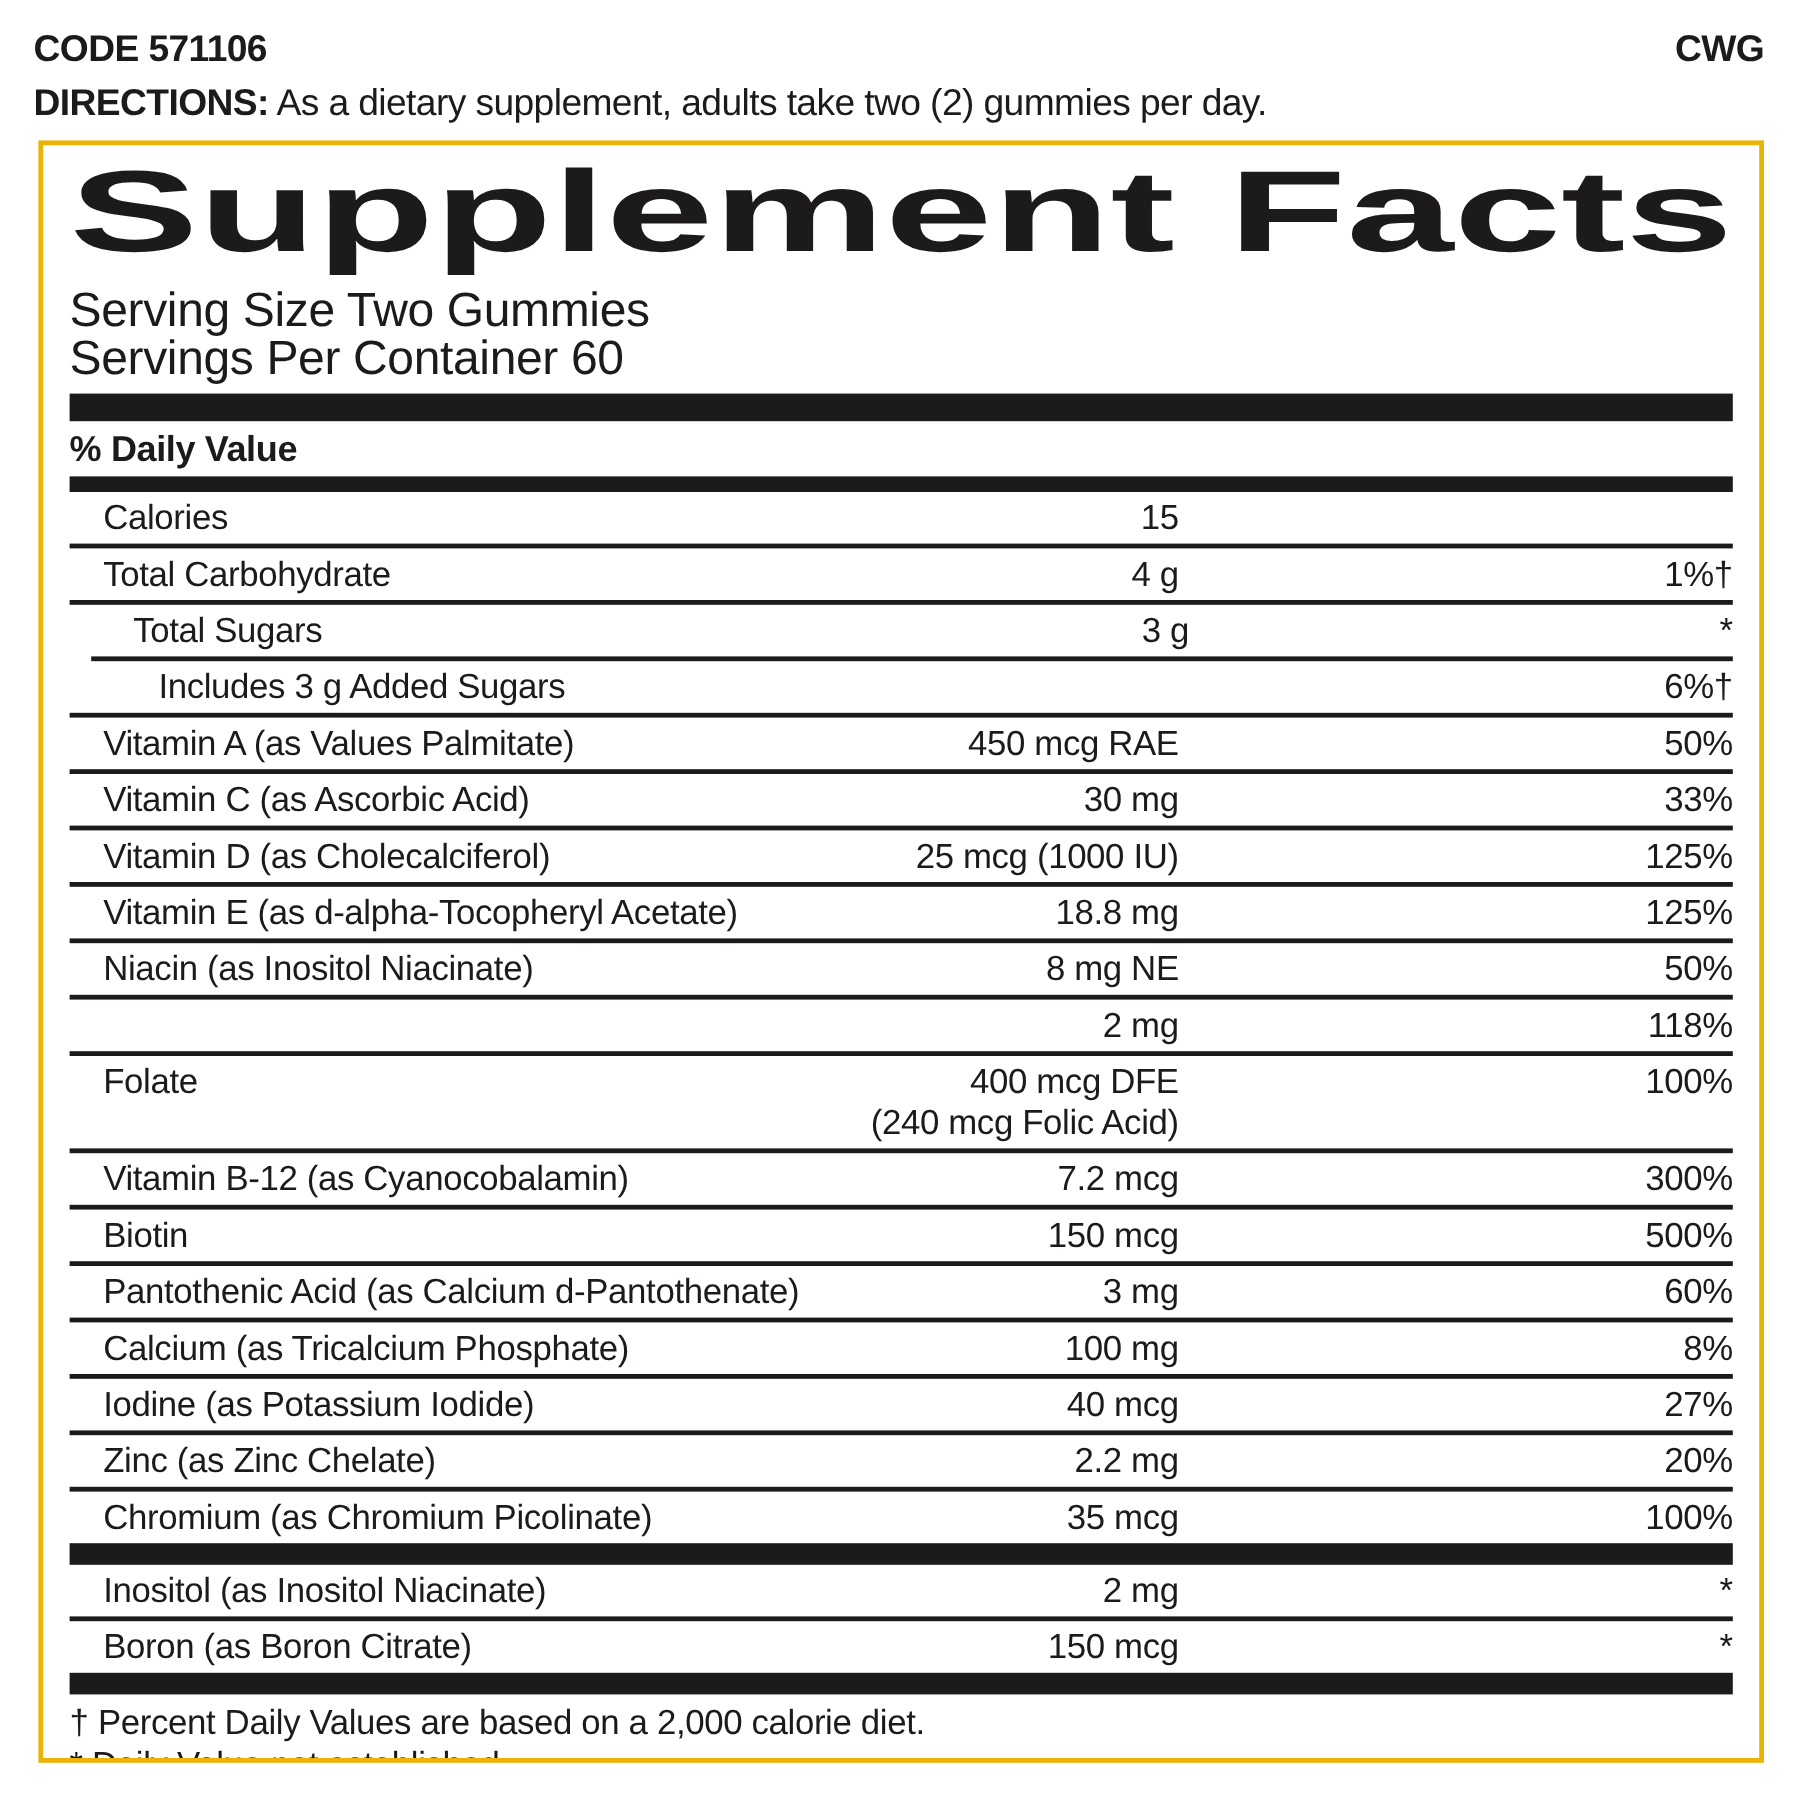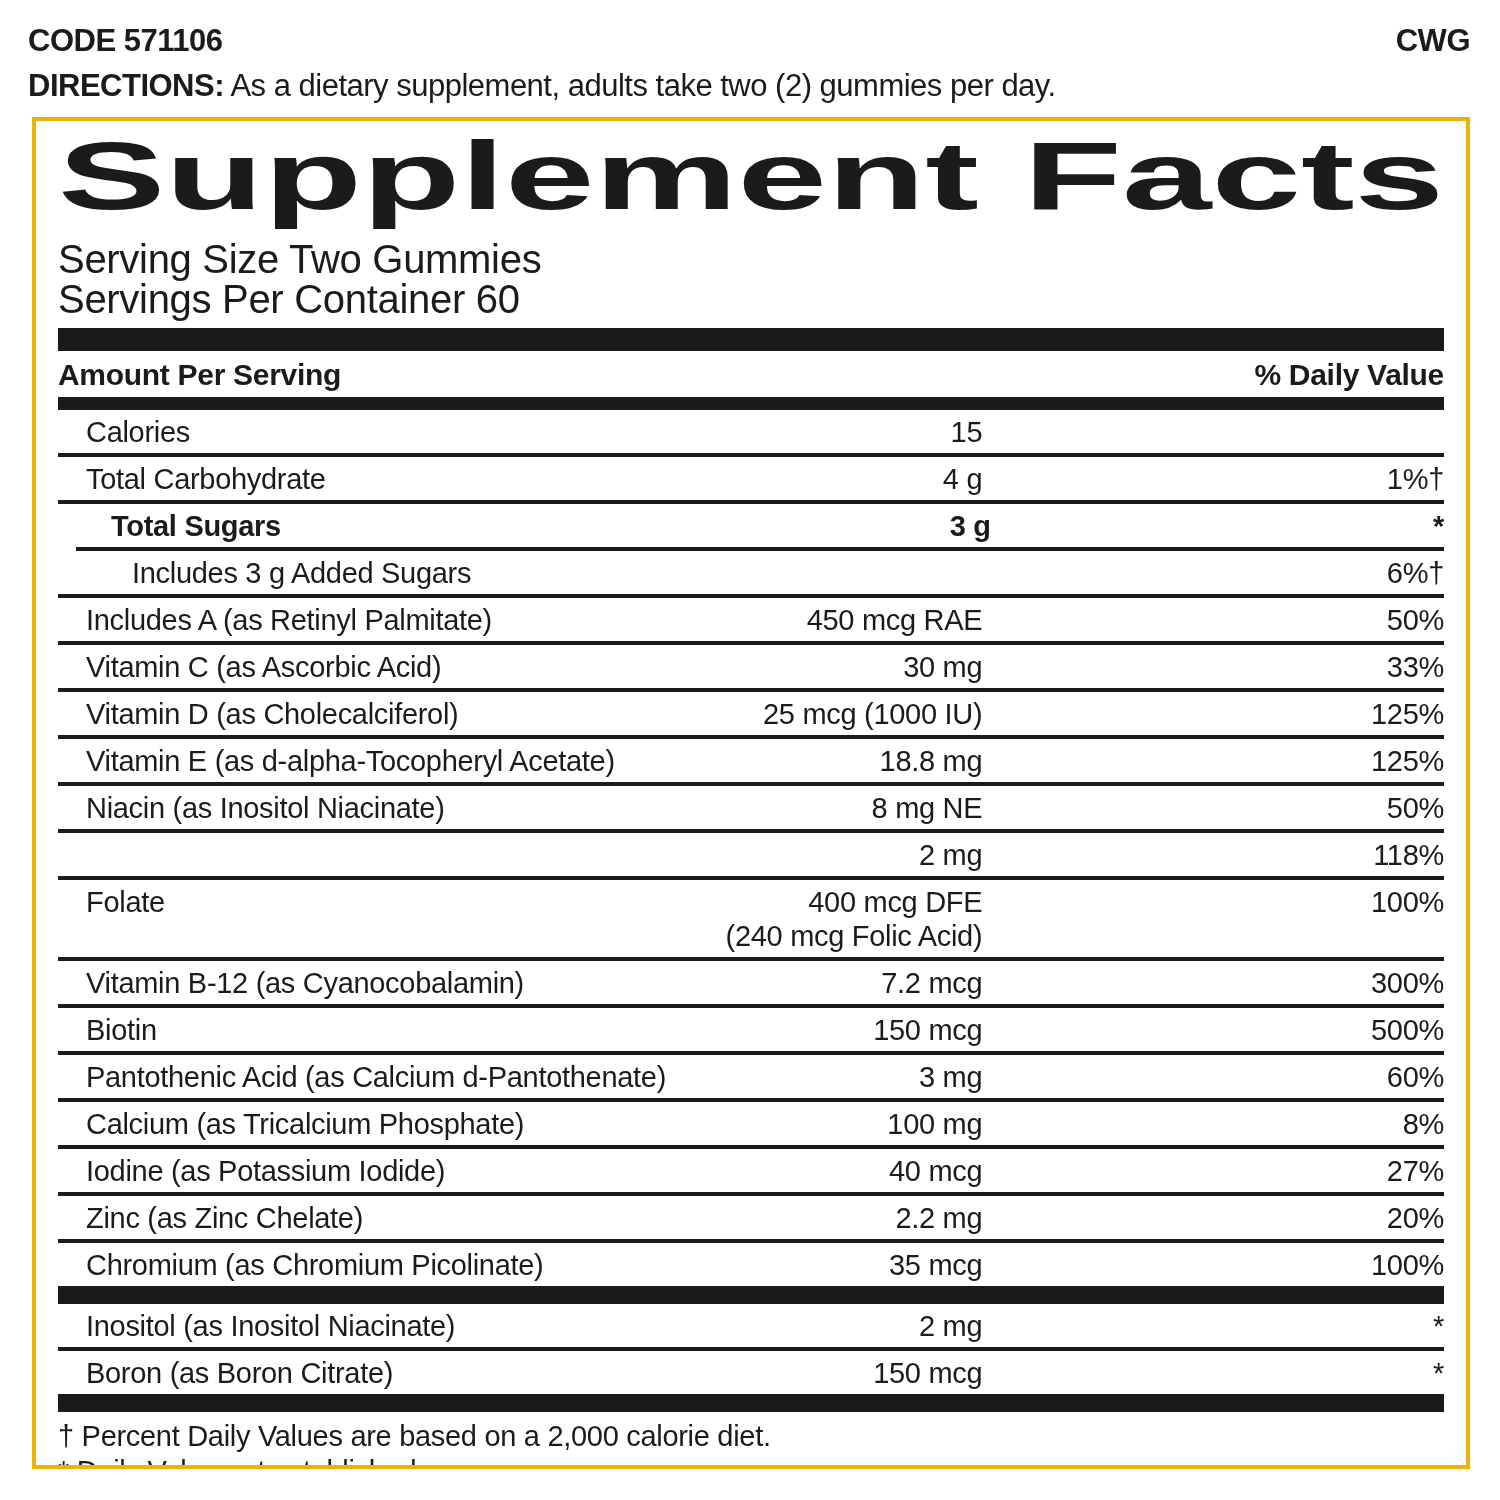--- a/index.html
+++ b/index.html
@@ -77,21 +77,21 @@
     font-size: 29px;
     line-height: 34px;
     padding: 5px 0 4px 0;
     letter-spacing: -0.3px;
     margin-left: 28px;
   }
   .row .name  { flex: 0 0 auto; white-space: nowrap; }
   .row .amt   { flex: 1 1 auto; min-width: 0; text-align: right; }
   .row .dv    { flex: 0 0 34%; text-align: right; white-space: nowrap; }
   .row .amt .amt-line { text-align: right; }
-  .r-ind1 { padding-left: 25px; font-weight: bold; }
+  .r-ind1 { padding-left: 25px; }
   .r-ind2 { padding-left: 46px; }
   .sep {
     height: 4px;
     background: #1d1a1b;
   }
   .sep.i2 { margin-left: 18px; }
   .footnotes {
     margin-top: 7px;
     font-size: 29px;
     line-height: 35px;
@@ -118,21 +118,20 @@
   </svg>
 
   <div class="serving">
     <div>Serving Size Two Gummies</div>
     <div>Servings Per Container 60</div>
   </div>
 
   <div class="bar-thick"></div>
 
   <div class="cols-head">
-    <span>Amount Per Serving</span>
     <span>% Daily Value</span>
   </div>
 
   <div class="bar-mid"></div>
 
   <div class="row">
     <span class="name">Calories</span>
     <span class="amt">15</span>
     <span class="dv"></span>
   </div>
@@ -153,21 +152,21 @@
   <div class="sep i2"></div>
 
   <div class="row r-ind2">
     <span class="name">Includes 3 g Added Sugars</span>
     <span class="amt"></span>
     <span class="dv">6%†</span>
   </div>
   <div class="sep"></div>
 
   <div class="row">
-    <span class="name">Includes A (as Retinyl Palmitate)</span>
+    <span class="name">Vitamin A (as Values Palmitate)</span>
     <span class="amt">450 mcg RAE</span>
     <span class="dv">50%</span>
   </div>
   <div class="sep"></div>
 
   <div class="row">
     <span class="name">Vitamin C (as Ascorbic Acid)</span>
     <span class="amt">30 mg</span>
     <span class="dv">33%</span>
   </div>

